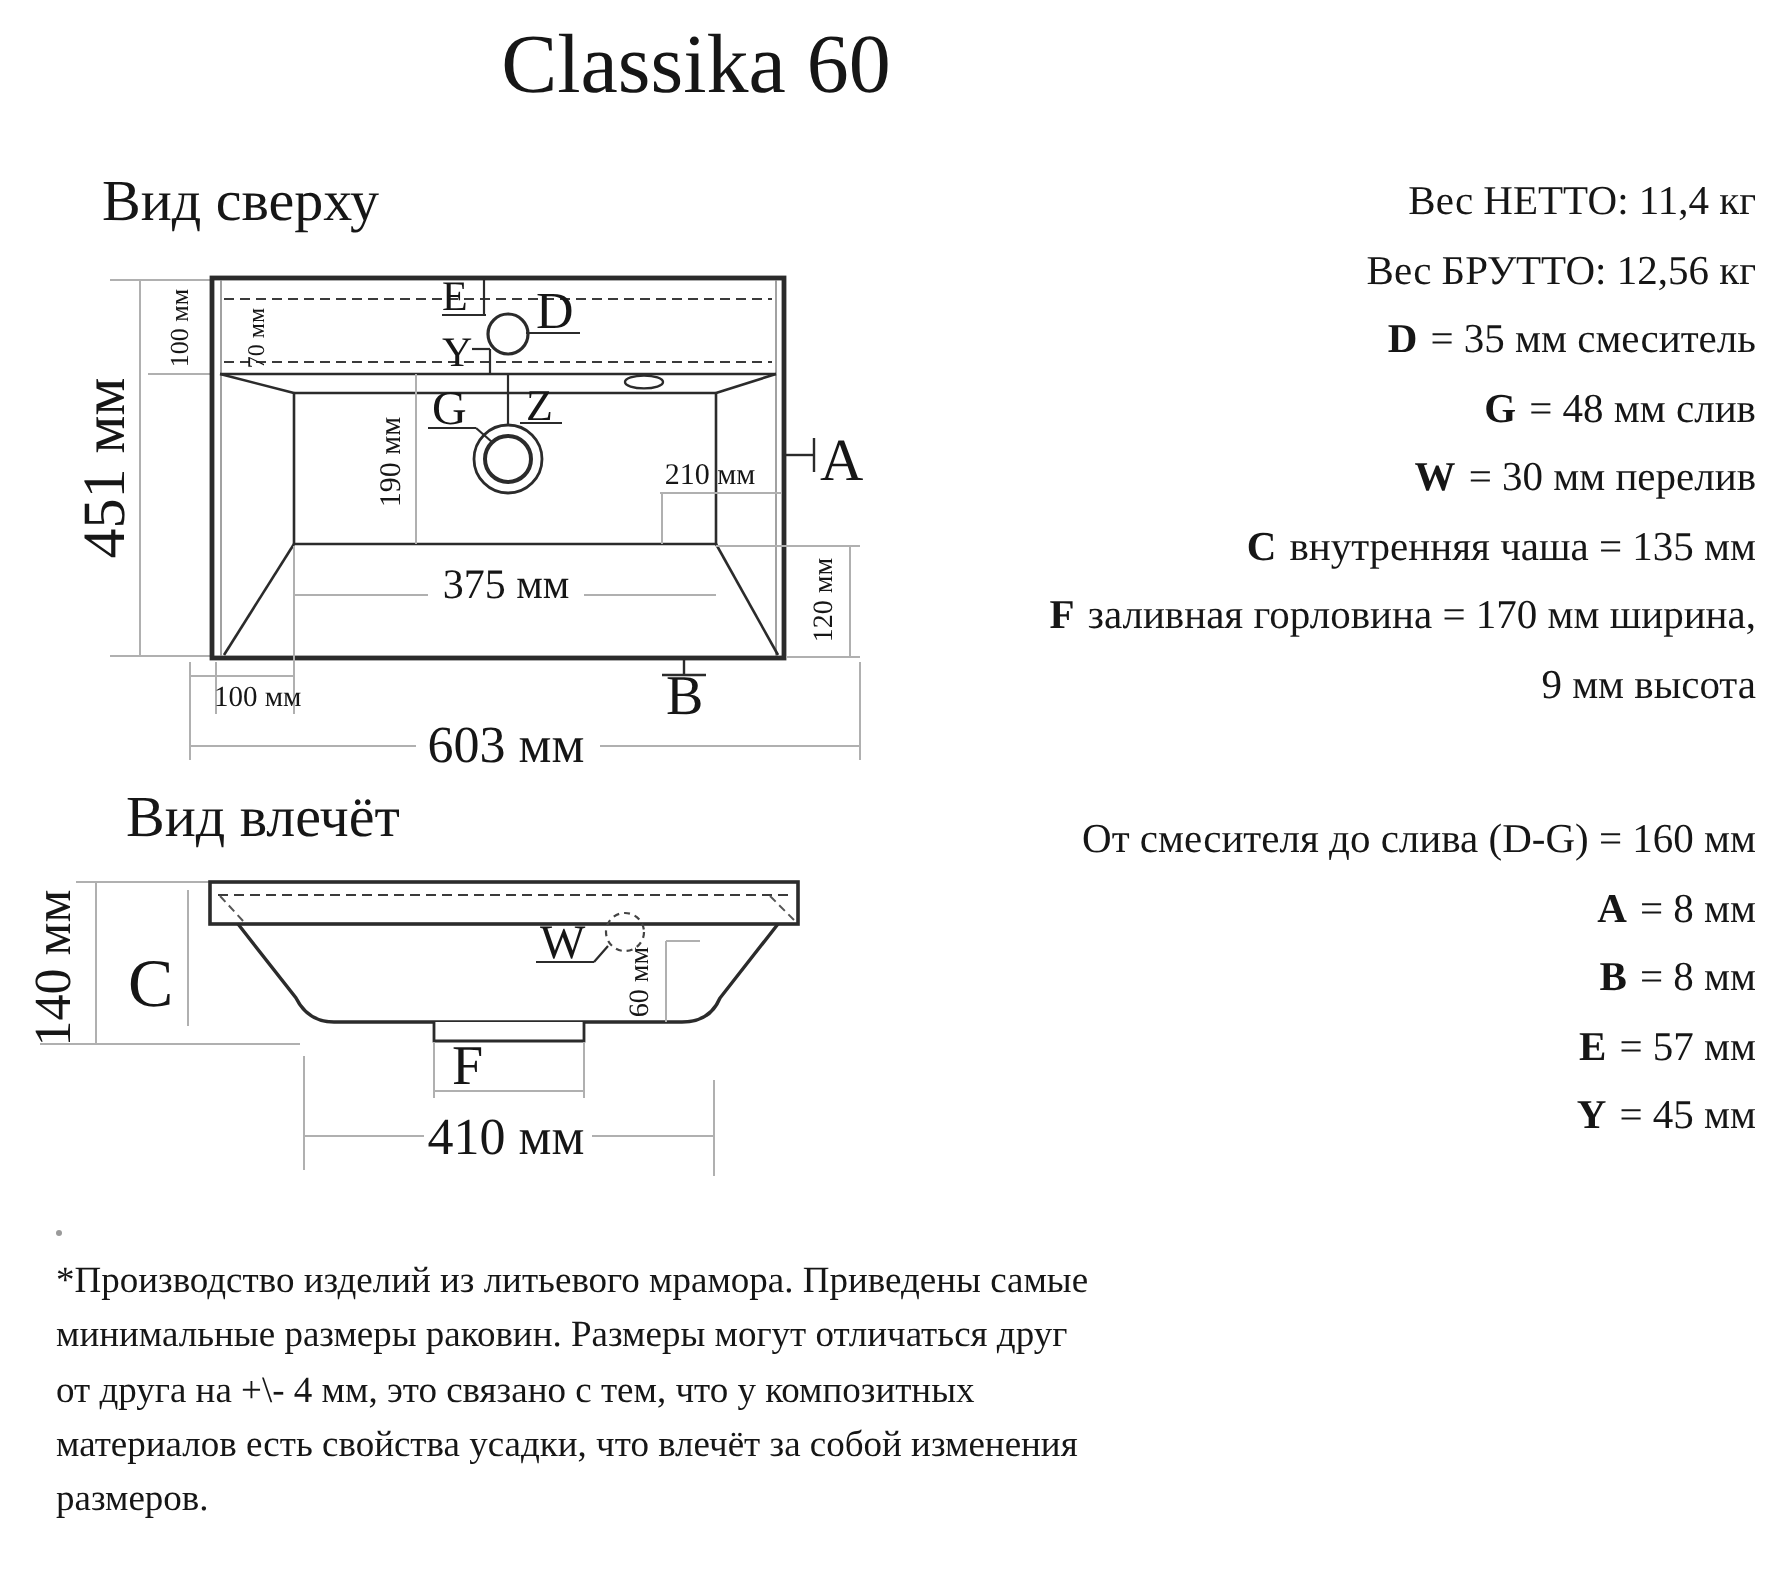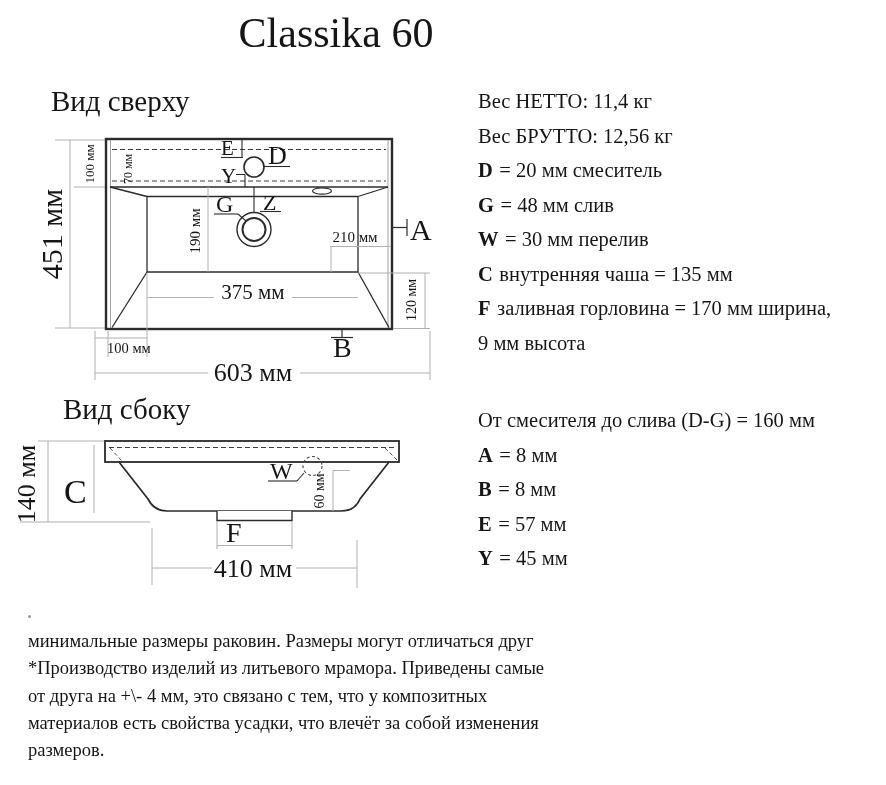--- a/index.html
+++ b/index.html
@@ -1,25 +1,25 @@
 <!DOCTYPE html>
 <html><head>
 <meta charset="utf-8">
 <style>
   html,body{margin:0;padding:0;}
   body{
     width:886px;height:785px;position:relative;background:#ffffff;
     font-family:"Liberation Serif", serif;color:#161616;overflow:hidden;
   }
   .abs{position:absolute;}
-  #title{left:4px;top:12px;width:664px;text-align:center;font-size:42px;line-height:42px;white-space:nowrap;}
+  #title{left:16px;top:12px;width:664px;text-align:center;font-size:42px;line-height:42px;white-space:nowrap;}
   .view-heading{font-size:29px;line-height:29px;white-space:nowrap;}
   #heading-top{left:51px;top:87px;}
   #heading-side{left:63px;top:395px;}
-  .col{left:478px;width:400px;font-size:20.5px;}
+  .col{left:478px;width:400px;font-size:20.5px;text-align:right;}
   .tline{line-height:34.5px;white-space:nowrap;}
   .tline b{margin-right:0.32em;}
   #specs-upper{top:84px;}
   #specs-lower{top:403px;}
   #footer{left:28px;top:628px;width:540px;font-size:18.5px;}
   #footer .fline{line-height:27.3px;white-space:nowrap;}
   svg text{font-family:"Liberation Serif", serif;fill:#161616;}
   .artifact{width:3px;height:3px;background:#9a9a9a;border-radius:50%;}
 </style>
 </head>
@@ -131,21 +131,21 @@
 
   <g stroke="#b0b0b0" stroke-width="1">
     <line x1="95" y1="331" x2="95" y2="380"></line>
     <line x1="430" y1="331" x2="430" y2="380"></line>
     <line x1="95" y1="373" x2="430" y2="373"></line>
   </g>
   <rect x="208" y="358" width="92" height="27" fill="#ffffff"></rect>
   <text x="253" y="381" text-anchor="middle" font-size="26">603 мм</text>
 </svg>
 
-<div id="heading-side" class="abs view-heading">Вид сбоку</div>
+<div id="heading-side" class="abs view-heading">Вид влечёт</div>
 
 <svg class="abs" style="left:14px;top:425px;" width="426" height="175" viewBox="14 425 426 175">
 
   <g stroke="#b0b0b0" stroke-width="1">
     <line x1="38" y1="441" x2="107" y2="441"></line>
     <line x1="48" y1="441" x2="48" y2="522"></line>
     <line x1="20" y1="522" x2="150" y2="522"></line>
   </g>
   <text transform="translate(35,484) rotate(-90)" text-anchor="middle" font-size="26">140 мм</text>
 
@@ -187,36 +187,36 @@
     <line x1="357" y1="540" x2="357" y2="588"></line>
     <line x1="152" y1="568" x2="357" y2="568"></line>
   </g>
   <rect x="212" y="553" width="84" height="27" fill="#ffffff"></rect>
   <text x="253" y="577" text-anchor="middle" font-size="26">410 мм</text>
 </svg>
 
 <div id="specs-upper" class="abs col">
   <div class="tline">Вес НЕТТО: 11,4 кг</div>
   <div class="tline">Вес БРУТТО: 12,56 кг</div>
-  <div class="tline"><b>D</b><span>= 20 мм смеситель</span></div>
+  <div class="tline"><b>D</b><span>= 35 мм смеситель</span></div>
   <div class="tline"><b>G</b><span>= 48 мм слив</span></div>
   <div class="tline"><b>W</b><span>= 30 мм перелив</span></div>
   <div class="tline"><b>C</b><span>внутренняя чаша = 135 мм</span></div>
   <div class="tline"><b>F</b><span>заливная горловина = 170 мм ширина,</span></div>
   <div class="tline">9 мм высота</div>
 </div>
 
 <div id="specs-lower" class="abs col">
   <div class="tline">От смесителя до слива (D-G) = 160 мм</div>
   <div class="tline"><b>A</b><span>= 8 мм</span></div>
   <div class="tline"><b>B</b><span>= 8 мм</span></div>
   <div class="tline"><b>E</b><span>= 57 мм</span></div>
   <div class="tline"><b>Y</b><span>= 45 мм</span></div>
 </div>
 
 <div class="abs artifact" style="left:28px;top:615px;"></div>
 <div id="footer" class="abs">
+  <div class="fline">*Производство изделий из литьевого мрамора. Приведены самые</div>
   <div class="fline">минимальные размеры раковин. Размеры могут отличаться друг</div>
-  <div class="fline">*Производство изделий из литьевого мрамора. Приведены самые</div>
   <div class="fline">от друга на +\- 4 мм, это связано с тем, что у композитных</div>
   <div class="fline">материалов есть свойства усадки, что влечёт за собой изменения</div>
   <div class="fline">размеров.</div>
 </div>
 
 </body></html>

